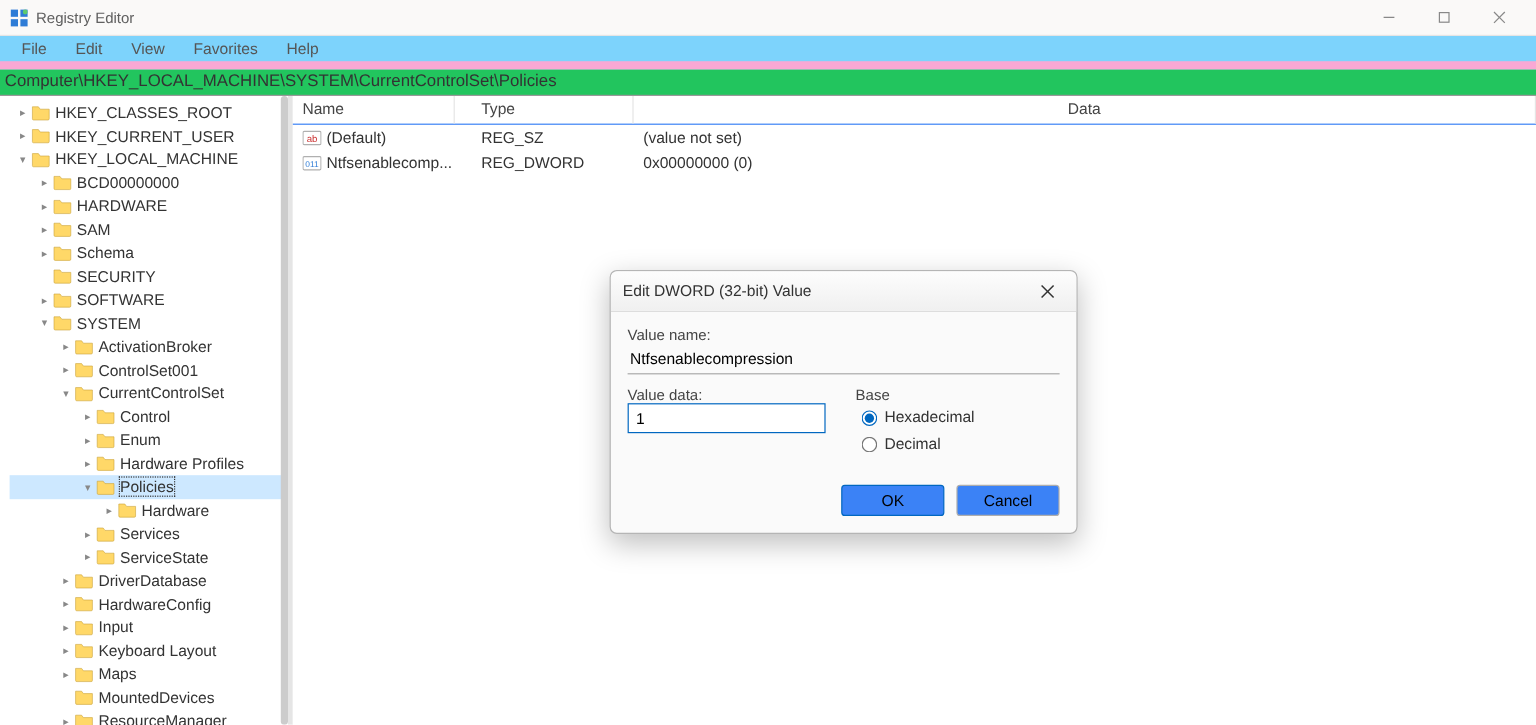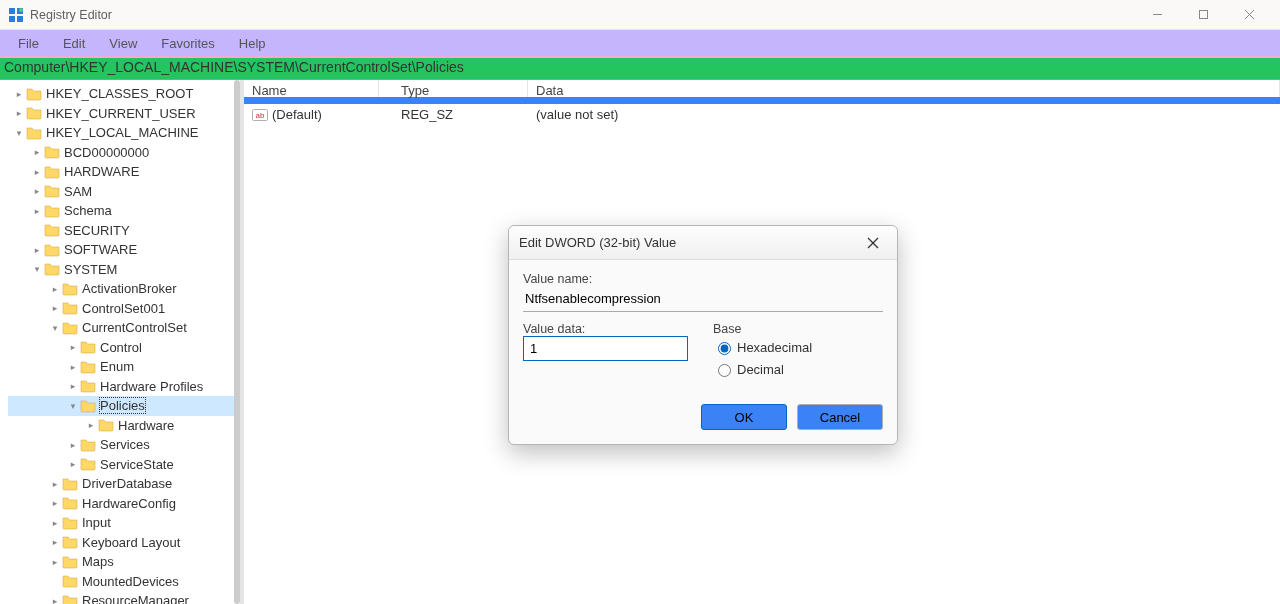--- a/index.html
+++ b/index.html
@@ -5,45 +5,45 @@
   * { box-sizing: border-box; font-family: "Segoe UI", Arial, sans-serif; }
   body { margin:0; background:#fff; width:1280px; height:604px; overflow:hidden; color:#333; font-size:13px; position:relative;}
   
   .titlebar { height:30px; display:flex; align-items:center; padding:0 8px; background:#faf9f8; border-bottom:1px solid #e5e5e5;}
   .titlebar .app-icon { width:16px; height:16px; margin-right:6px; display:inline-block;}
   .titlebar .title { color:#606060; font-size:12.5px;}
   .win-controls { margin-left:auto; display:flex; gap:0;}
   .win-btn { width:46px; height:30px; display:flex; align-items:center; justify-content:center; color:#888;}
   .win-btn svg { width:11px; height:11px; }
   
-  .menubar { height:28px; display:flex; align-items:center; padding:0 8px; gap:4px; background:#c4b5fd; border-bottom:2px solid #f9a8d4;}
+  .menubar { height:28px; display:flex; align-items:center; padding:0 8px; gap:4px; background:#7dd3fc; border-bottom:7px solid #f9a8d4;}
   .menubar .menu-item { padding:4px 10px; color:#555; font-size:13px; border-radius:3px;}
   
   .addressbar { height:22px; border-bottom:1px solid #999; font-size:14px; color:#333; padding:1px 4px 0 4px; background:#22c55e;}
   
   .content { display:flex; height:calc(604px - 30px - 28px - 22px); }
   .tree-pane { width:240px; overflow:hidden; position:relative;}
   .tree-scroll { height:100%; overflow-y:auto; padding:4px 0 4px 8px;}
   .tree-pane::after { content:""; position:absolute; right:0; top:0; bottom:0; width:6px; background:#ccc; border-radius:3px;}
   .splitter { width:4px; background:#e5e5e5; cursor:ew-resize;}
   .values-pane { flex:1; background:#fff;}
   
   .tree-row { display:flex; align-items:center; height:19.5px; white-space:nowrap; font-size:13px;}
   .tree-row .caret { width:14px; text-align:center; color:#888; font-size:9px; display:inline-block;}
   .tree-row .folder-icon { width:16px; height:16px; margin-right:4px;}
   .tree-row.selected { background:#cde8ff;}
   .tree-row.selected .label { outline:1px dotted #333;}
   
-  .values-header { display:flex; height:24px; border-bottom:7px solid #3b82f6; font-size:13px; color:#444;}
+  .values-header { display:flex; height:24px; border-bottom:1px solid #3b82f6; font-size:13px; color:#444;}
   .values-header .col { padding:3px 8px; border-right:1px solid #e5e5e5;}
   .values-row { display:flex; height:21px; align-items:center;}
   .values-row .col { padding:0 8px; display:flex; align-items:center; overflow:hidden; text-overflow:ellipsis;}
   .col-name { width:135px;}
   .col-type { width:135px;margin-left:14px;}
-  .col-data { flex:1;}
+  .col-data { flex:1;text-align:center;}
   .val-icon { width:16px; height:16px; margin-right:4px; flex-shrink:0;text-align:right;}
   
   .dialog-backdrop { position:absolute; inset:0; pointer-events:none;}
   .dialog { position:absolute; left:508px; top:225px; width:390px; background:#fafafa;
     border:1px solid #b5b5b5; border-radius:6px; box-shadow:0 8px 24px rgba(0,0,0,.25); pointer-events:auto;}
   .dialog-title { height:34px; background:linear-gradient(#fdfdfd,#f0f0f0); border-bottom:1px solid #ddd;
     display:flex; align-items:center; padding:0 10px; font-size:13px; border-radius:6px 6px 0 0;}
   .dialog-close { margin-left:auto; width:28px; height:28px; display:flex; align-items:center; justify-content:center;}
   .dialog-body { padding:8px 14px 14px 14px;}
   .field-label { color:#444; font-size:12.5px; margin-top:4px;}
@@ -308,20 +308,31 @@
           <div class="col col-name">
             <span class="val-icon"><svg viewBox="0 0 16 16">
                 <rect x="0.5" y="2.5" width="15" height="11" rx="1" fill="#fff" stroke="#b0b0b0"></rect>
                 <text x="8" y="11" font-size="8" text-anchor="middle" fill="#cc3333" font-family="Arial">ab</text>
               </svg></span>
             <span>(Default)</span>
           </div>
           <div class="col col-type">REG_SZ</div>
           <div class="col col-data">(value not set)</div>
         </div>
+        <div class="values-row">
+          <div class="col col-name">
+            <span class="val-icon"><svg viewBox="0 0 16 16">
+                <rect x="0.5" y="2.5" width="15" height="11" rx="1" fill="#fff" stroke="#b0b0b0"></rect>
+                <text x="8" y="11" font-size="7" text-anchor="middle" fill="#2e7cd6" font-family="Arial">011</text>
+              </svg></span>
+            <span>Ntfsenablecomp...</span>
+          </div>
+          <div class="col col-type">REG_DWORD</div>
+          <div class="col col-data">0x00000000 (0)</div>
+        </div>
       </div>
   </div>
 </div>
 
 <div class="dialog-backdrop">
   <div class="dialog">
     <div class="dialog-title">
       <span>Edit DWORD (32-bit) Value</span>
       <div class="dialog-close">
         <svg width="12" height="12" viewBox="0 0 12 12">

